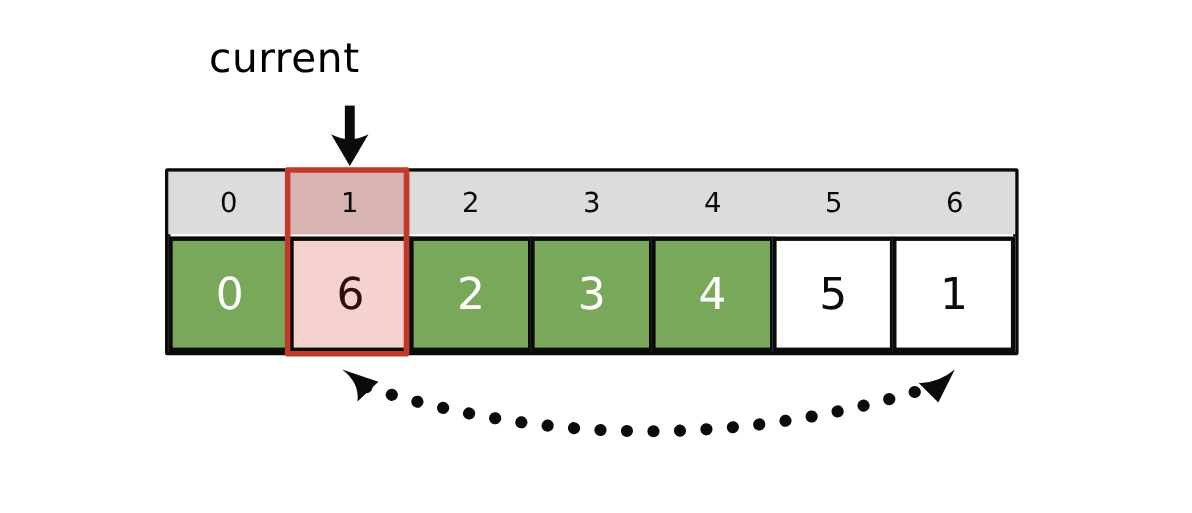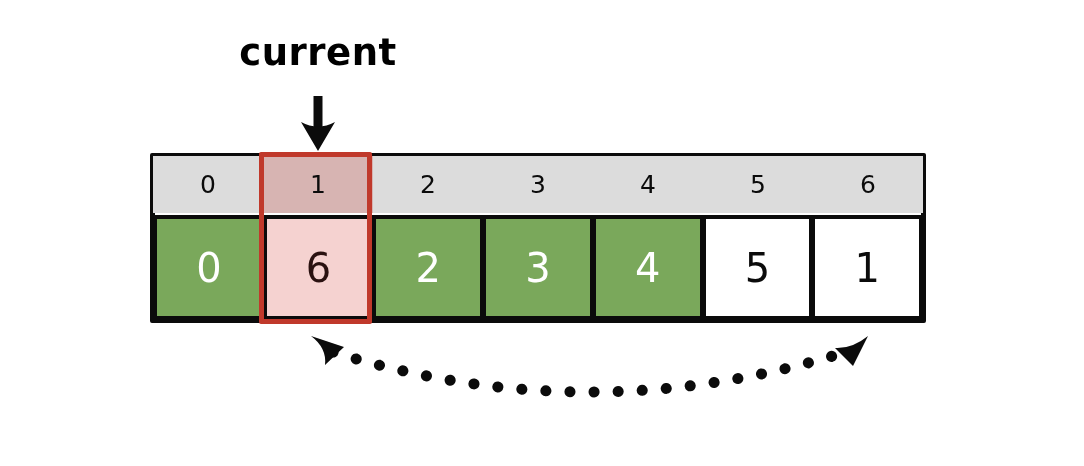--- a/index.html
+++ b/index.html
@@ -21,24 +21,23 @@
     width: 1084px;
     height: 466px;
   }
 
   
   .pointer-label {
     position: absolute;
     left: 190px;
     top: 34px;
     width: 256px;
-    text-align: center;
     font-family: "DejaVu Sans", sans-serif;
     font-size: 37px;
-    font-weight: 700;
+    font-weight: 400;
     letter-spacing: 0.5px;
     color: #000000;
     line-height: 1;
     user-select: none;
   }
 
   
   .array {
     position: absolute;
     left: 150px;

